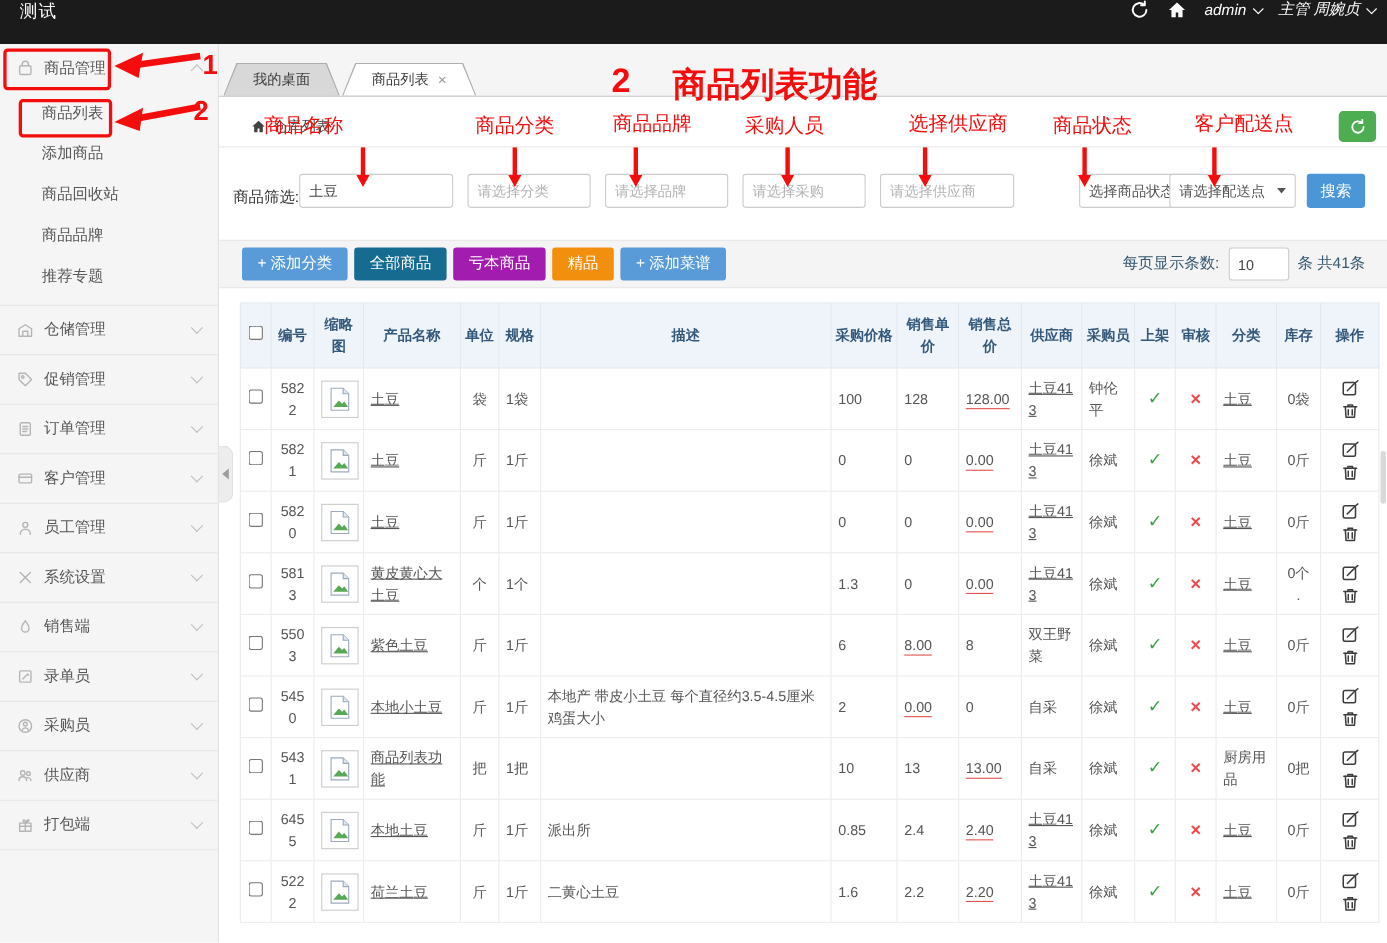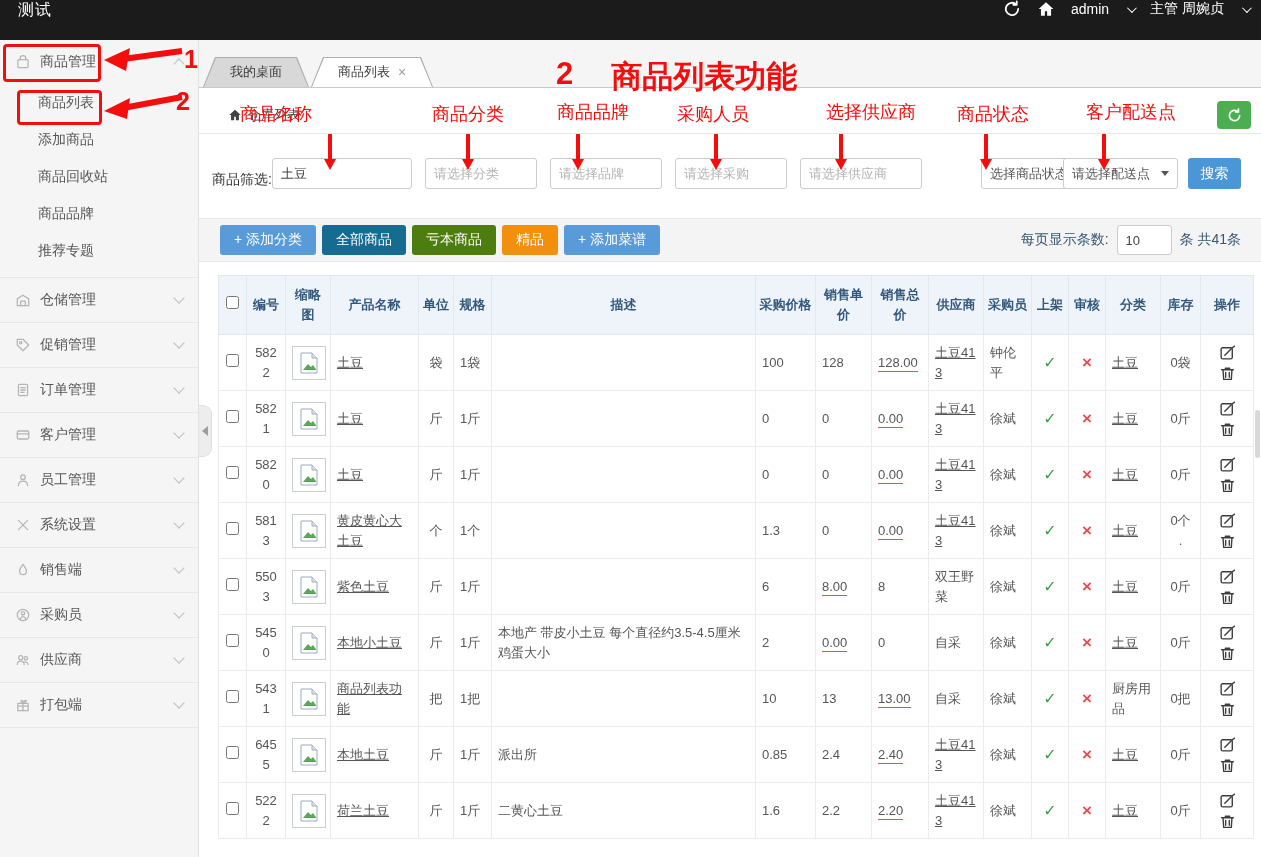--- a/index.html
+++ b/index.html
@@ -5,21 +5,21 @@
   * { margin:0; padding:0; box-sizing:border-box; }
   html,body { width:1261px; height:857px; overflow:hidden; font-family:"Liberation Sans","DejaVu Sans",sans-serif; background:#fff; }
   body { position:relative; }
 
   
   .topbar { position:absolute; top:0; left:0; right:0; height:40px; background:#1b1b1b; color:#fff; display:flex; align-items:flex-start; z-index:5; }
   .brand { margin-left:18px; font-size:16px; letter-spacing:1px; }
   .top-right { margin-left:auto; display:flex; align-items:center; gap:16px; margin-right:12px; font-size:14px; }
   .tbicon { width:18px; height:18px; display:inline-flex; color:#fff; cursor:pointer; }
   .tbicon svg { width:100%; height:100%; }
-  .tb-user { display:flex; align-items:center; gap:18px; cursor:pointer; }
+  .tb-user { display:flex; align-items:center; gap:6px; cursor:pointer;font-style:italic; }
   .wchev { width:7px; height:7px; border-right:1.5px solid #fff; border-bottom:1.5px solid #fff; transform:rotate(45deg) translateY(-2px); display:inline-block; }
 
   
   .sidebar { position:absolute; top:40px; left:0; width:199px; bottom:0; background:#f5f5f5; border-right:1px solid #e2e2e2; font-size:14px; color:#565656; z-index:2; }
   .group { border-top:1px solid #e7e7e7; }
   .group:first-child { border-top:none; }
   .group-head { display:flex; align-items:center; height:44px; padding:0 15px; cursor:pointer; }
   .gicon { width:16px; height:16px; margin-right:9px; color:#b5b5b5; flex:none; }
   .gicon svg { width:16px; height:16px; }
   .chev { width:8px; height:8px; border-right:1.6px solid #bdbdbd; border-bottom:1.6px solid #bdbdbd; transform:rotate(45deg); margin-left:auto; margin-top:-4px; }
@@ -218,20 +218,30 @@
           <span class="gicon"><svg viewBox="0 0 14 14" fill="none" stroke="currentColor" stroke-width="1.1" stroke-linecap="round" stroke-linejoin="round">
               <path d="M7 2c1 2 3 3 3 6a3 3 0 1 1-6 0c0-3 2-4 3-6z"></path>
             </svg></span>
           <span>销售端</span>
           <i class="chev"></i>
         </div>
       </div>
       <div class="group">
         <div class="group-head">
           <span class="gicon"><svg viewBox="0 0 14 14" fill="none" stroke="currentColor" stroke-width="1.1" stroke-linecap="round" stroke-linejoin="round">
+              <rect x="2.5" y="2.5" width="9" height="9" rx="1"></rect>
+              <path d="M5 9l4-4M9 5l.5 1"></path>
+            </svg></span>
+          <span>录单员</span>
+          <i class="chev"></i>
+        </div>
+      </div>
+      <div class="group">
+        <div class="group-head">
+          <span class="gicon"><svg viewBox="0 0 14 14" fill="none" stroke="currentColor" stroke-width="1.1" stroke-linecap="round" stroke-linejoin="round">
               <circle cx="7" cy="7" r="5"></circle>
               <circle cx="7" cy="5.5" r="1.5"></circle>
               <path d="M4.5 10.5c.5-1.5 1.5-2 2.5-2s2 .5 2.5 2"></path>
             </svg></span>
           <span>采购员</span>
           <i class="chev"></i>
         </div>
       </div>
       <div class="group">
         <div class="group-head">
@@ -311,21 +321,21 @@
     <div class="f-sel s2">
         <span>请选择配送点</span>
         <i class="caret"></i>
       </div>
     <button class="btn-search">搜索</button>
   </div>
 
   <div class="toolband">
     <button class="tbtn" style="background:#599bd8">+ 添加分类</button>
     <button class="tbtn" style="background:#166b90">全部商品</button>
-    <button class="tbtn" style="background:#4d7c0f">亏本商品</button>
+    <button class="tbtn" style="background:#a21caf">亏本商品</button>
     <button class="tbtn" style="background:#f2900e">精品</button>
     <button class="tbtn" style="background:#599bd8">+ 添加菜谱</button>
     <div class="pagectl">
       <span>每页显示条数:</span>
       <input value="10" style="">
       <span>条 共41条</span>
     </div>
   </div>
 
   <div class="tblwrap">

